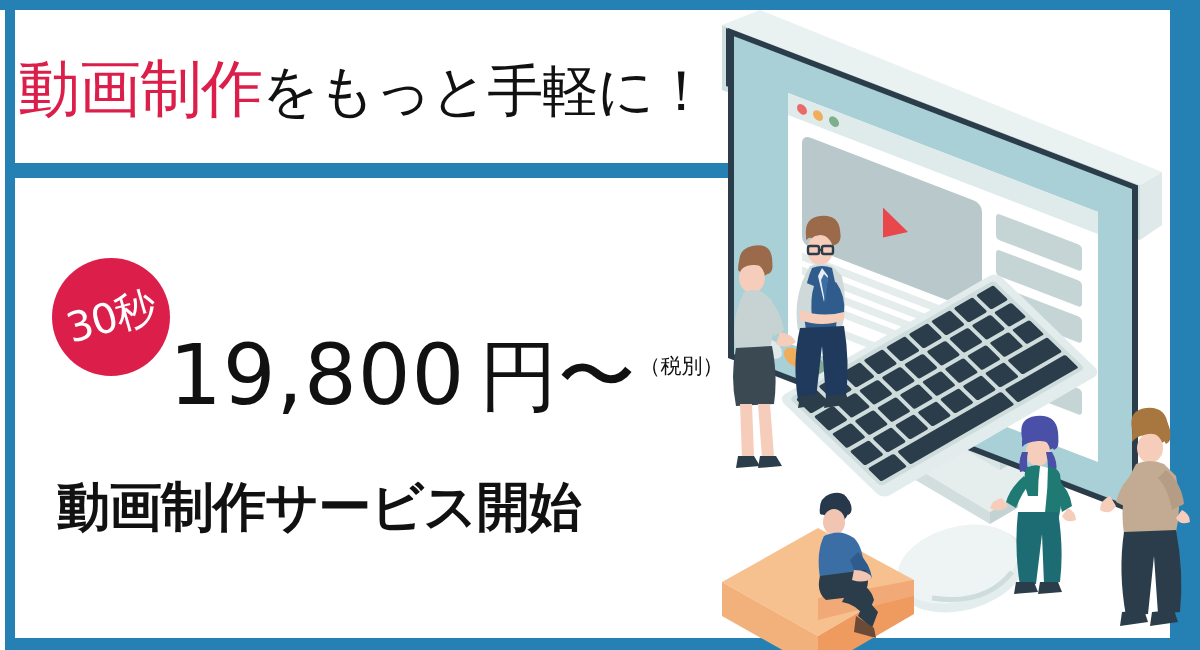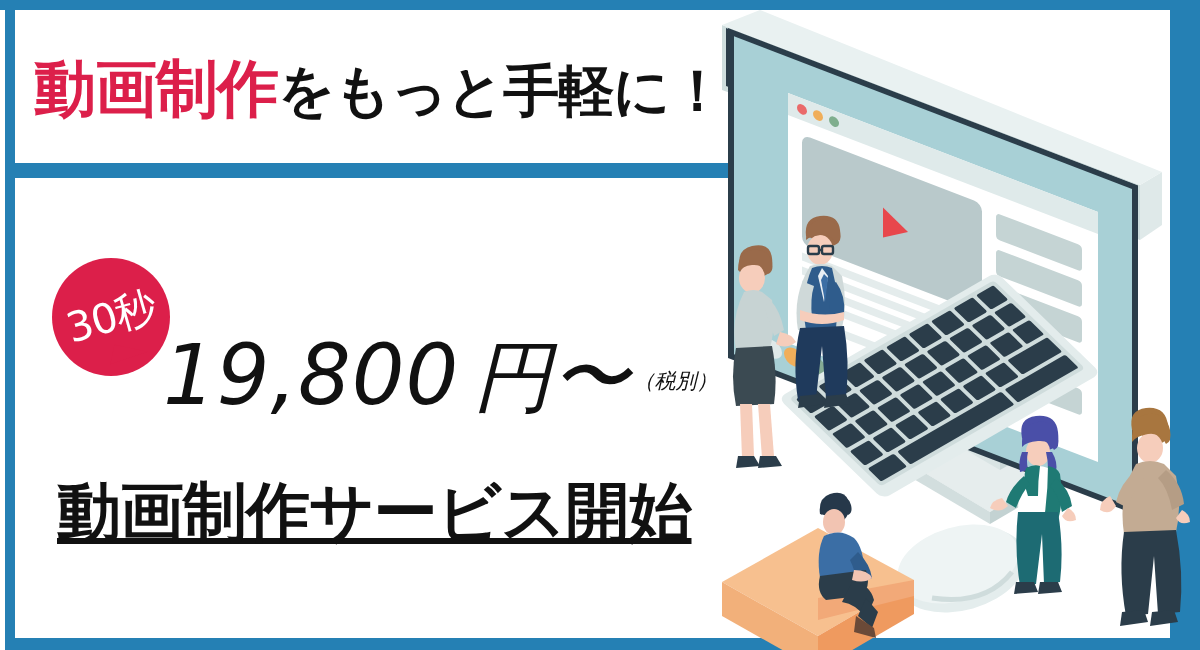--- a/index.html
+++ b/index.html
@@ -41,23 +41,23 @@
   .border-bottom {
     position: absolute;
     left: 5px; top: 638px;
     width: 1195px; height: 12px;
     background: var(--blue);
   }
 
   
   .headline {
     position: absolute;
-    left: 34px; top: 58px;
+    left: 18px; top: 58px;
     font-size: 62px;
-    font-weight: 700;
+    font-weight: 400;
     letter-spacing: -1px;
     white-space: nowrap;
     line-height: 1;
   }
   .headline .hl-red { color: var(--crimson); }
   .headline .hl-black { color: #111111; font-size: 56px; }
 
   
   .divider-bar {
     position: absolute;
@@ -99,25 +99,24 @@
     left: 112px; top: 348px;
     width: 0; height: 0;
     border-top: 20px solid var(--crimson);
     border-right: 34px solid transparent;
     transform: rotate(12deg);
   }
 
   
   .price-row {
     position: absolute;
-    left: 163px; top: 337px;
+    left: 169px; top: 337px;
     display: flex;
-    align-items: flex-end;
+    align-items: center;
     white-space: nowrap;
-    font-style: italic;
   }
   .price-amount {
     font-size: 83px;
     font-weight: 400;
     color: #111111;
     line-height: 0.94;
     letter-spacing: 1px;
   }
   .price-unit {
     font-size: 78px;
@@ -130,27 +129,26 @@
     font-size: 21px;
     color: #111111;
     margin-left: 4px;
     margin-bottom: 20px;
   }
 
   
   .subheadline {
     position: absolute;
     left: 57px; top: 480px;
-    font-size: 64px;
+    font-size: 53px;
     font-weight: 700;
     color: #111111;
     letter-spacing: -1px;
     white-space: nowrap;
     line-height: 1;
-    text-decoration: underline;
   }
 
   
   .illustration {
     position: absolute;
     left: 700px; top: 0px;
     width: 500px; height: 650px;
   }
   .illustration svg { display: block; }
 </style>

